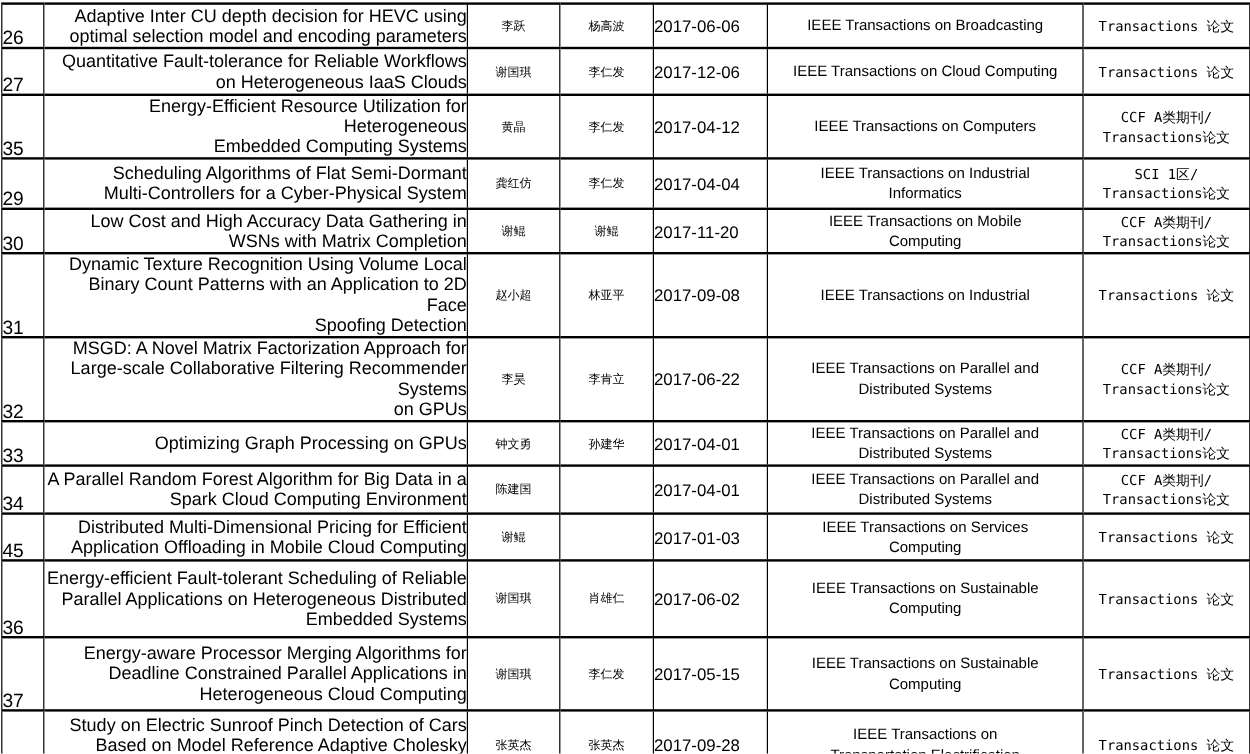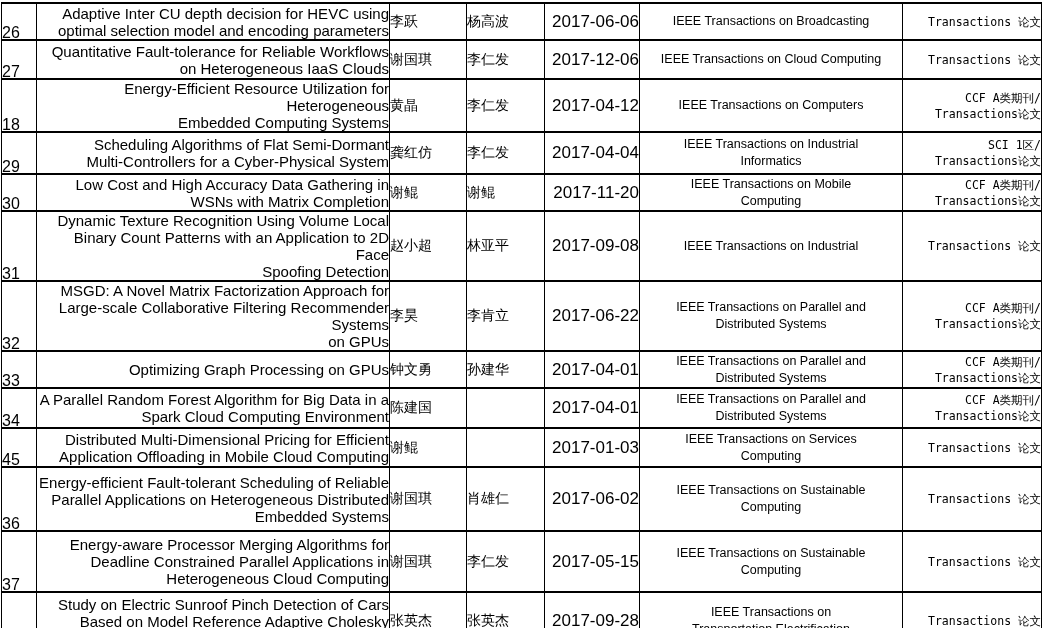--- a/index.html
+++ b/index.html
@@ -33,39 +33,39 @@
     line-height: 13px;
   }
   td.c-title {
     text-align: right;
     vertical-align: middle;
     white-space: pre-wrap;
     font-size: 15px;
     line-height: 17px;
   }
   td.c-author {
+    text-align: center;
+    vertical-align: middle;
+    font-size: 10px;
+    font-family: Liberation Serif, serif;
+  }
+  td.c-date {
+    text-align: left;
     vertical-align: middle;
     font-size: 14px;
-    font-family: Liberation Serif, serif;
-  }
-  td.c-date {
-    text-align: right;
-    vertical-align: middle;
-    font-size: 17px;
-    border-radius: 14px;
   }
   td.c-journal {
     text-align: center;
     vertical-align: middle;
     white-space: pre-wrap;
     font-size: 12.5px;
     line-height: 17px;
   }
   td.c-cat {
-    text-align: right;
+    text-align: center;
     vertical-align: middle;
     white-space: pre-wrap;
     font-size: 11.5px;
     line-height: 16px;
     font-family: "DejaVu Sans Mono", "Liberation Mono", monospace;
   }
 </style>
 </head>
 <body>
 
@@ -94,21 +94,21 @@
     <td class="c-num">27</td>
     <td class="c-title">Quantitative Fault-tolerance for Reliable Workflows
 on Heterogeneous IaaS Clouds</td>
     <td class="c-author">谢国琪</td>
     <td class="c-author">李仁发</td>
     <td class="c-date">2017-12-06</td>
     <td class="c-journal">IEEE Transactions on Cloud Computing</td>
     <td class="c-cat">Transactions 论文</td>
   </tr>
       <tr style="height: 50px;">
-    <td class="c-num">18</td>
+    <td class="c-num">35</td>
     <td class="c-title">Energy-Efficient Resource Utilization for Heterogeneous
 Embedded Computing Systems</td>
     <td class="c-author">黄晶</td>
     <td class="c-author">李仁发</td>
     <td class="c-date">2017-04-12</td>
     <td class="c-journal">IEEE Transactions on Computers</td>
     <td class="c-cat">CCF A类期刊/
 Transactions论文</td>
   </tr>
       <tr style="height: 42px;">

